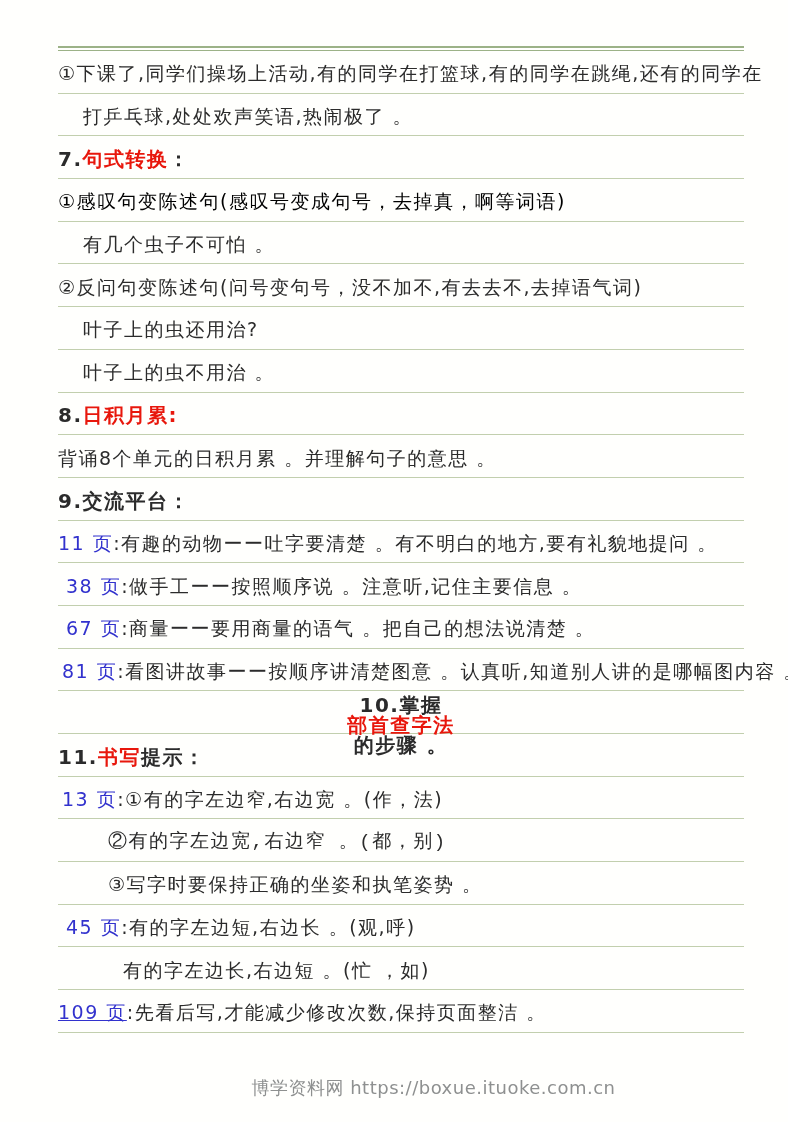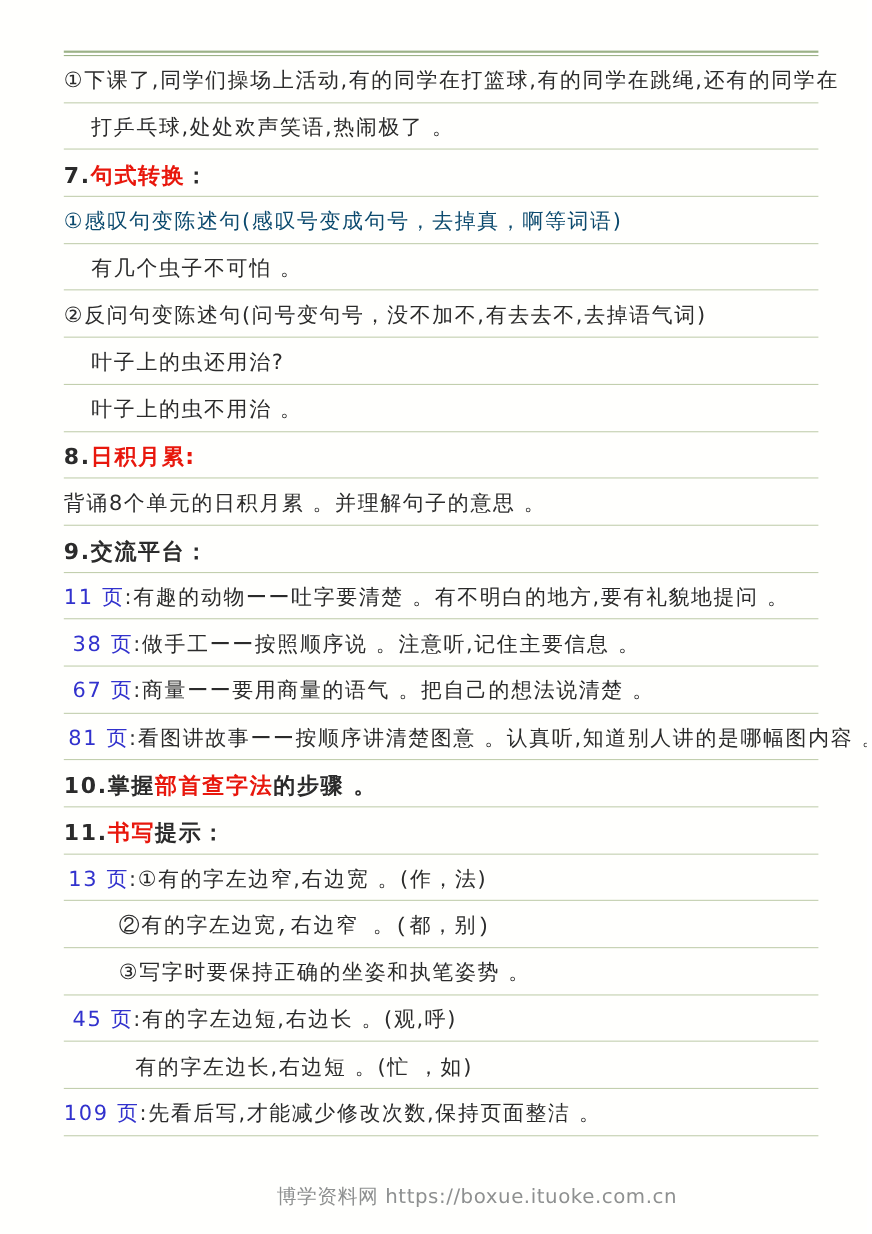--- a/index.html
+++ b/index.html
@@ -62,21 +62,21 @@
       </div>
       <div class="row" style="padding-left: 25px;">
         <span style="color: rgb(43, 43, 43);">打乒乓球,处处欢声笑语,热闹极了 。</span>
       </div>
       <div class="row bold" style="padding-left: 0px;">
         <span style="color: rgb(43, 43, 43);">7.</span>
         <span style="color: rgb(232, 23, 12);">句式转换</span>
         <span style="color: rgb(43, 43, 43);">：</span>
       </div>
       <div class="row" style="padding-left: 0px;">
-        <span style="color: #0c4a6e; text-align: right;">①感叹句变陈述句(感叹号变成句号，去掉真，啊等词语)</span>
+        <span style="color: #000000; text-align: right;">①感叹句变陈述句(感叹号变成句号，去掉真，啊等词语)</span>
       </div>
       <div class="row" style="padding-left: 25px;">
         <span style="color: rgb(43, 43, 43);">有几个虫子不可怕 。</span>
       </div>
       <div class="row" style="padding-left: 0px;">
         <span style="color: rgb(43, 43, 43);">②反问句变陈述句(问号变句号，没不加不,有去去不,去掉语气词)</span>
       </div>
       <div class="row" style="padding-left: 25px;">
         <span style="color: rgb(43, 43, 43);">叶子上的虫还用治?</span>
       </div>
@@ -102,21 +102,21 @@
         <span style="color: rgb(43, 43, 43);">:做手工ーー按照顺序说 。注意听,记住主要信息 。</span>
       </div>
       <div class="row" style="padding-left: 8px;">
         <span style="color: rgb(50, 50, 205);">67 页</span>
         <span style="color: rgb(43, 43, 43);">:商量ーー要用商量的语气 。把自己的想法说清楚 。</span>
       </div>
       <div class="row" style="padding-left: 4px;">
         <span style="color: rgb(50, 50, 205);">81 页</span>
         <span style="color: rgb(43, 43, 43);">:看图讲故事ーー按顺序讲清楚图意 。认真听,知道别人讲的是哪幅图内容 。</span>
       </div>
-      <div class="row bold" style="padding-left: 0px;">
+      <div class="row bold" style="padding-left: 0px; flex-direction: column;">
         <span style="color: rgb(43, 43, 43);">10.掌握</span>
         <span style="color: rgb(232, 23, 12);">部首查字法</span>
         <span style="color: rgb(43, 43, 43);">的步骤 。</span>
       </div>
       <div class="row bold" style="padding-left: 0px;">
         <span style="color: rgb(43, 43, 43);">11.</span>
         <span style="color: rgb(232, 23, 12);">书写</span>
         <span style="color: rgb(43, 43, 43);">提示：</span>
       </div>
       <div class="row" style="padding-left: 4px;">
@@ -130,18 +130,18 @@
         <span style="color: rgb(43, 43, 43);">③写字时要保持正确的坐姿和执笔姿势 。</span>
       </div>
       <div class="row" style="padding-left: 8px;">
         <span style="color: rgb(50, 50, 205);">45 页</span>
         <span style="color: rgb(43, 43, 43);">:有的字左边短,右边长 。(观,呼)</span>
       </div>
       <div class="row" style="padding-left: 65px;">
         <span style="color: rgb(43, 43, 43);">有的字左边长,右边短 。(忙 ，如)</span>
       </div>
       <div class="row" style="padding-left: 0px;">
-        <span style="color: rgb(50, 50, 205);">109 页</span>
+        <span style="color: rgb(50, 50, 205); text-decoration: underline;">109 页</span>
         <span style="color: rgb(43, 43, 43);">:先看后写,才能减少修改次数,保持页面整洁 。</span>
       </div>
     </div>
   <div class="footer" style="color: rgb(142, 144, 144);">博学资料网 https://boxue.ituoke.com.cn</div>
 </div>
 
 </body></html>

